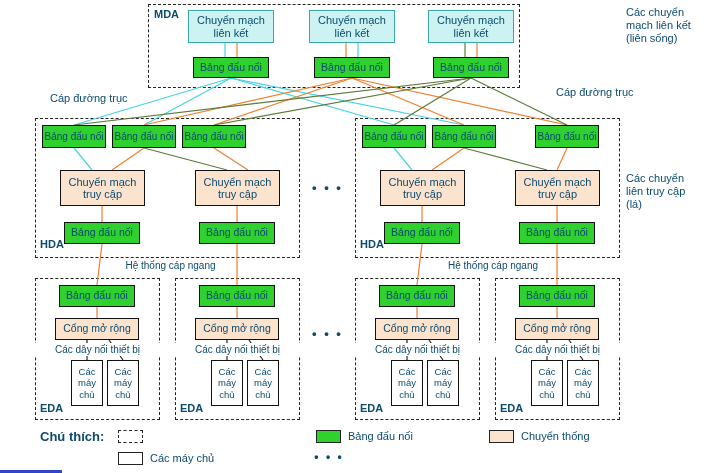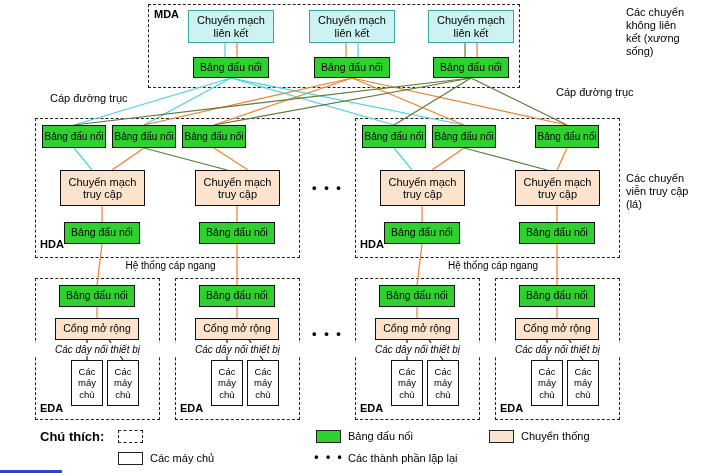--- a/index.html
+++ b/index.html
@@ -1,18 +1,18 @@
 <!DOCTYPE html>
 <html style="--switch-fill: #ccf2f2; --switch-border: #3aa6a6; --panel-fill: #2fd12f; --access-fill: #fbe3ce; --server-fill: #ffffff; --line-cyan: #45d4e0; --line-orange: #ee7f2d; --line-green: #5c7a38; --line-dark: #222222; --underline-blue: #2b46c8;"><head>
 <meta charset="utf-8">
 <style>
   html,body{margin:0;padding:0;background:#fff;}
   .canvas{
     position:relative;width:713px;height:473px;background:#fff;overflow:hidden;
-    font-family:"Liberation Sans", sans-serif;color:#000000;
+    font-family:"Liberation Sans", sans-serif;color:#0c4a6e;
   }
   .wires{position:absolute;left:0;top:0;pointer-events:none;}
   .wires line{stroke-width:1.2;fill:none;}
   .lc{stroke:var(--line-cyan);}
   .lo{stroke:var(--line-orange);}
   .lg{stroke:var(--line-green);}
   .lk{stroke:var(--line-dark);stroke-width:1;}
   .dashed{position:absolute;border:1.5px dashed #222;background:transparent;box-sizing:border-box;}
   .box{
     position:absolute;box-sizing:border-box;border:1px solid #111;
@@ -21,21 +21,21 @@
   }
   .switchbox{background:var(--switch-fill);border-color:var(--switch-border);font-size:11px;}
   .panel{background:var(--panel-fill);font-size:10px;}
   .panel.wide{font-size:10.5px;}
   .access{background:var(--access-fill);font-size:11px;}
   .server{background:var(--server-fill);font-size:9.5px;line-height:1.18;}
   .lbl{position:absolute;font-size:11px;line-height:13px;}
   .area-label{position:absolute;font-size:11px;font-weight:bold;}
   .center{text-align:center;}
   .small{font-size:10px;line-height:13px;}
-  .whitebg{background:#fff;font-style:italic;}
+  .whitebg{background:#fff;}
   .ellipsis{position:absolute;font-weight:bold;font-size:13px;letter-spacing:2px;text-align:center;}
   .swatch{position:absolute;box-sizing:border-box;width:25px;height:13px;}
   .sw-dashed{border:1px dashed #222;background:#fff;}
   .sw-green{border:1px solid #222;background:var(--panel-fill);}
   .sw-peach{border:1px solid #222;background:var(--access-fill);}
   .sw-white{border:1px solid #222;background:#fff;}
   .legend-title{position:absolute;font-size:13px;font-weight:bold;}
   .blue-line{position:absolute;left:0;top:470px;width:62px;height:3px;background:var(--underline-blue);}
 </style>
 </head>
@@ -171,29 +171,28 @@
   <div class="box server" style="left:391px;top:360px;width:32px;height:46px;">Các máy chủ</div>
   <div class="box server" style="left:427px;top:360px;width:32px;height:46px;">Các máy chủ</div>
 
   <div class="area-label" style="left:500px;top:402px;">EDA</div>
   <div class="box panel wide" style="left:519px;top:285px;width:76px;height:22px;">Bảng đấu nối</div>
   <div class="box access" style="left:515px;top:318px;width:84px;height:22px;font-size:10.5px;">Cổng mở rộng</div>
   <div class="lbl small center whitebg" style="left:495px;top:343px;width:125px;">Các dây nối thiết bị</div>
   <div class="box server" style="left:531px;top:360px;width:32px;height:46px;">Các máy chủ</div>
   <div class="box server" style="left:567px;top:360px;width:32px;height:46px;">Các máy chủ</div>
 
-  <div class="lbl" style="left:626px;top:6px;width:66px;">Các chuyển không liên kết (xương sống)</div>
-  <div class="lbl" style="left:626px;top:172px;width:66px;">Các chuyển viễn truy cập (lá)</div>
+  <div class="lbl" style="left:626px;top:6px;width:66px;">Các chuyển mạch liên kết (liên sống)</div>
+  <div class="lbl" style="left:626px;top:172px;width:66px;">Các chuyển liên truy cập (lá)</div>
 
   <div class="legend-title" style="left:40px;top:429px;">Chú thích:</div>
   <div class="swatch sw-dashed" style="left:118px;top:430px;"></div>
   <div class="lbl" style="left:150px;top:440px;margin-top:44px;">Các không gian viễn thông</div>
   <div class="swatch sw-green" style="left:316px;top:430px;"></div>
   <div class="lbl" style="left:348px;top:430px;">Bảng đấu nối</div>
   <div class="swatch sw-peach" style="left:489px;top:430px;"></div>
   <div class="lbl" style="left:521px;top:430px;">Chuyển thống</div>
   <div class="swatch sw-white" style="left:118px;top:452px;"></div>
   <div class="lbl" style="left:150px;top:452px;">Các máy chủ</div>
   <div class="ellipsis" style="left:308px;top:450px;width:42px;font-size:12px;">• • •</div>
-  <div class="lbl" style="left:348px;top:452px;">Các thành phần lặp lại</div>
 
   <div class="blue-line"></div>
 </div>
 
 </body></html>

